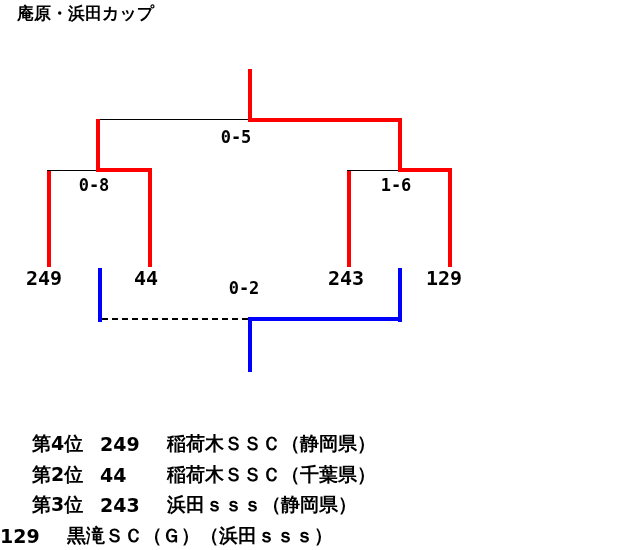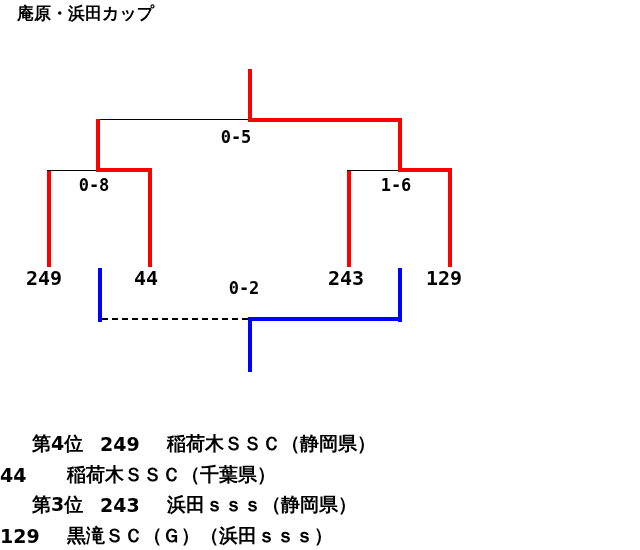--- a/index.html
+++ b/index.html
@@ -115,20 +115,21 @@
     <div class="seed" style="left:444px; top:268px;">129</div>
   </div>
 
   <div id="results">
     <div class="result-row">
       <span class="result-rank">第4位</span>
       <span class="result-number">249</span>
       <span class="result-name">稲荷木ＳＳＣ（静岡県）</span>
     </div>
     <div class="result-row">
+      <span class="result-rank">第2位</span>
       <span class="result-number">44</span>
       <span class="result-name">稲荷木ＳＳＣ（千葉県）</span>
     </div>
     <div class="result-row">
       <span class="result-rank">第3位</span>
       <span class="result-number">243</span>
       <span class="result-name">浜田ｓｓｓ（静岡県）</span>
     </div>
     <div class="result-row">
       <span class="result-number">129</span>

